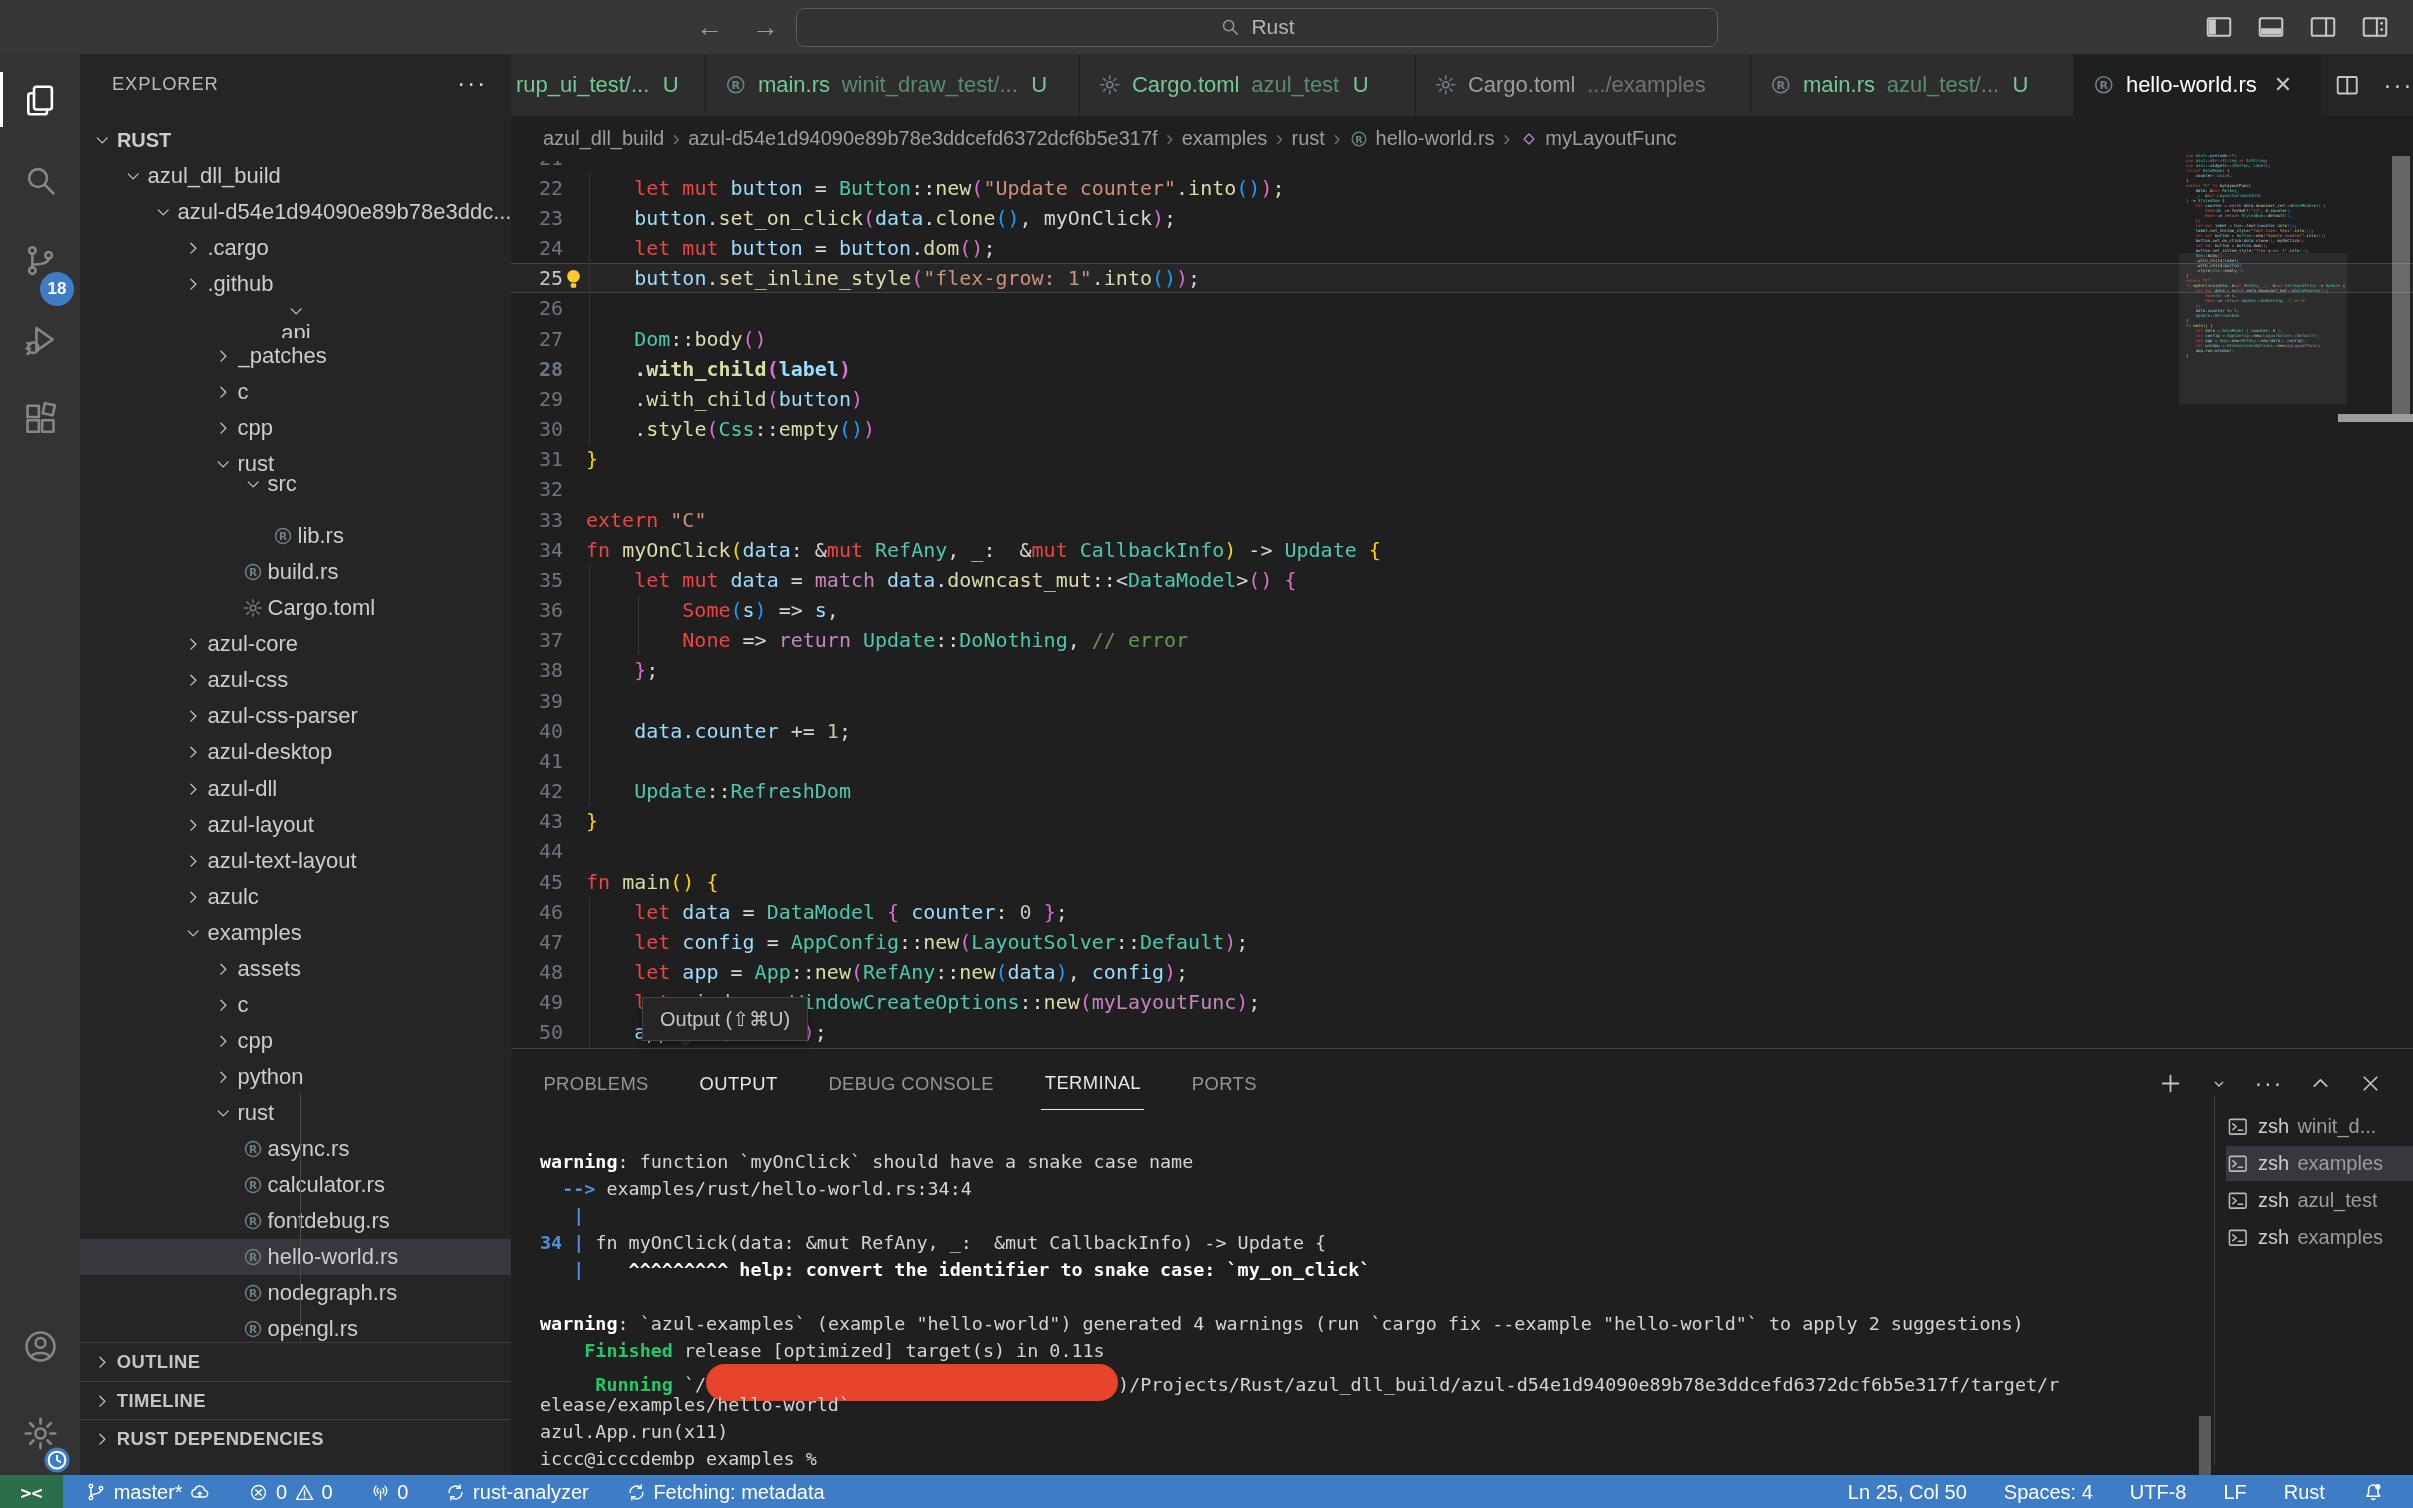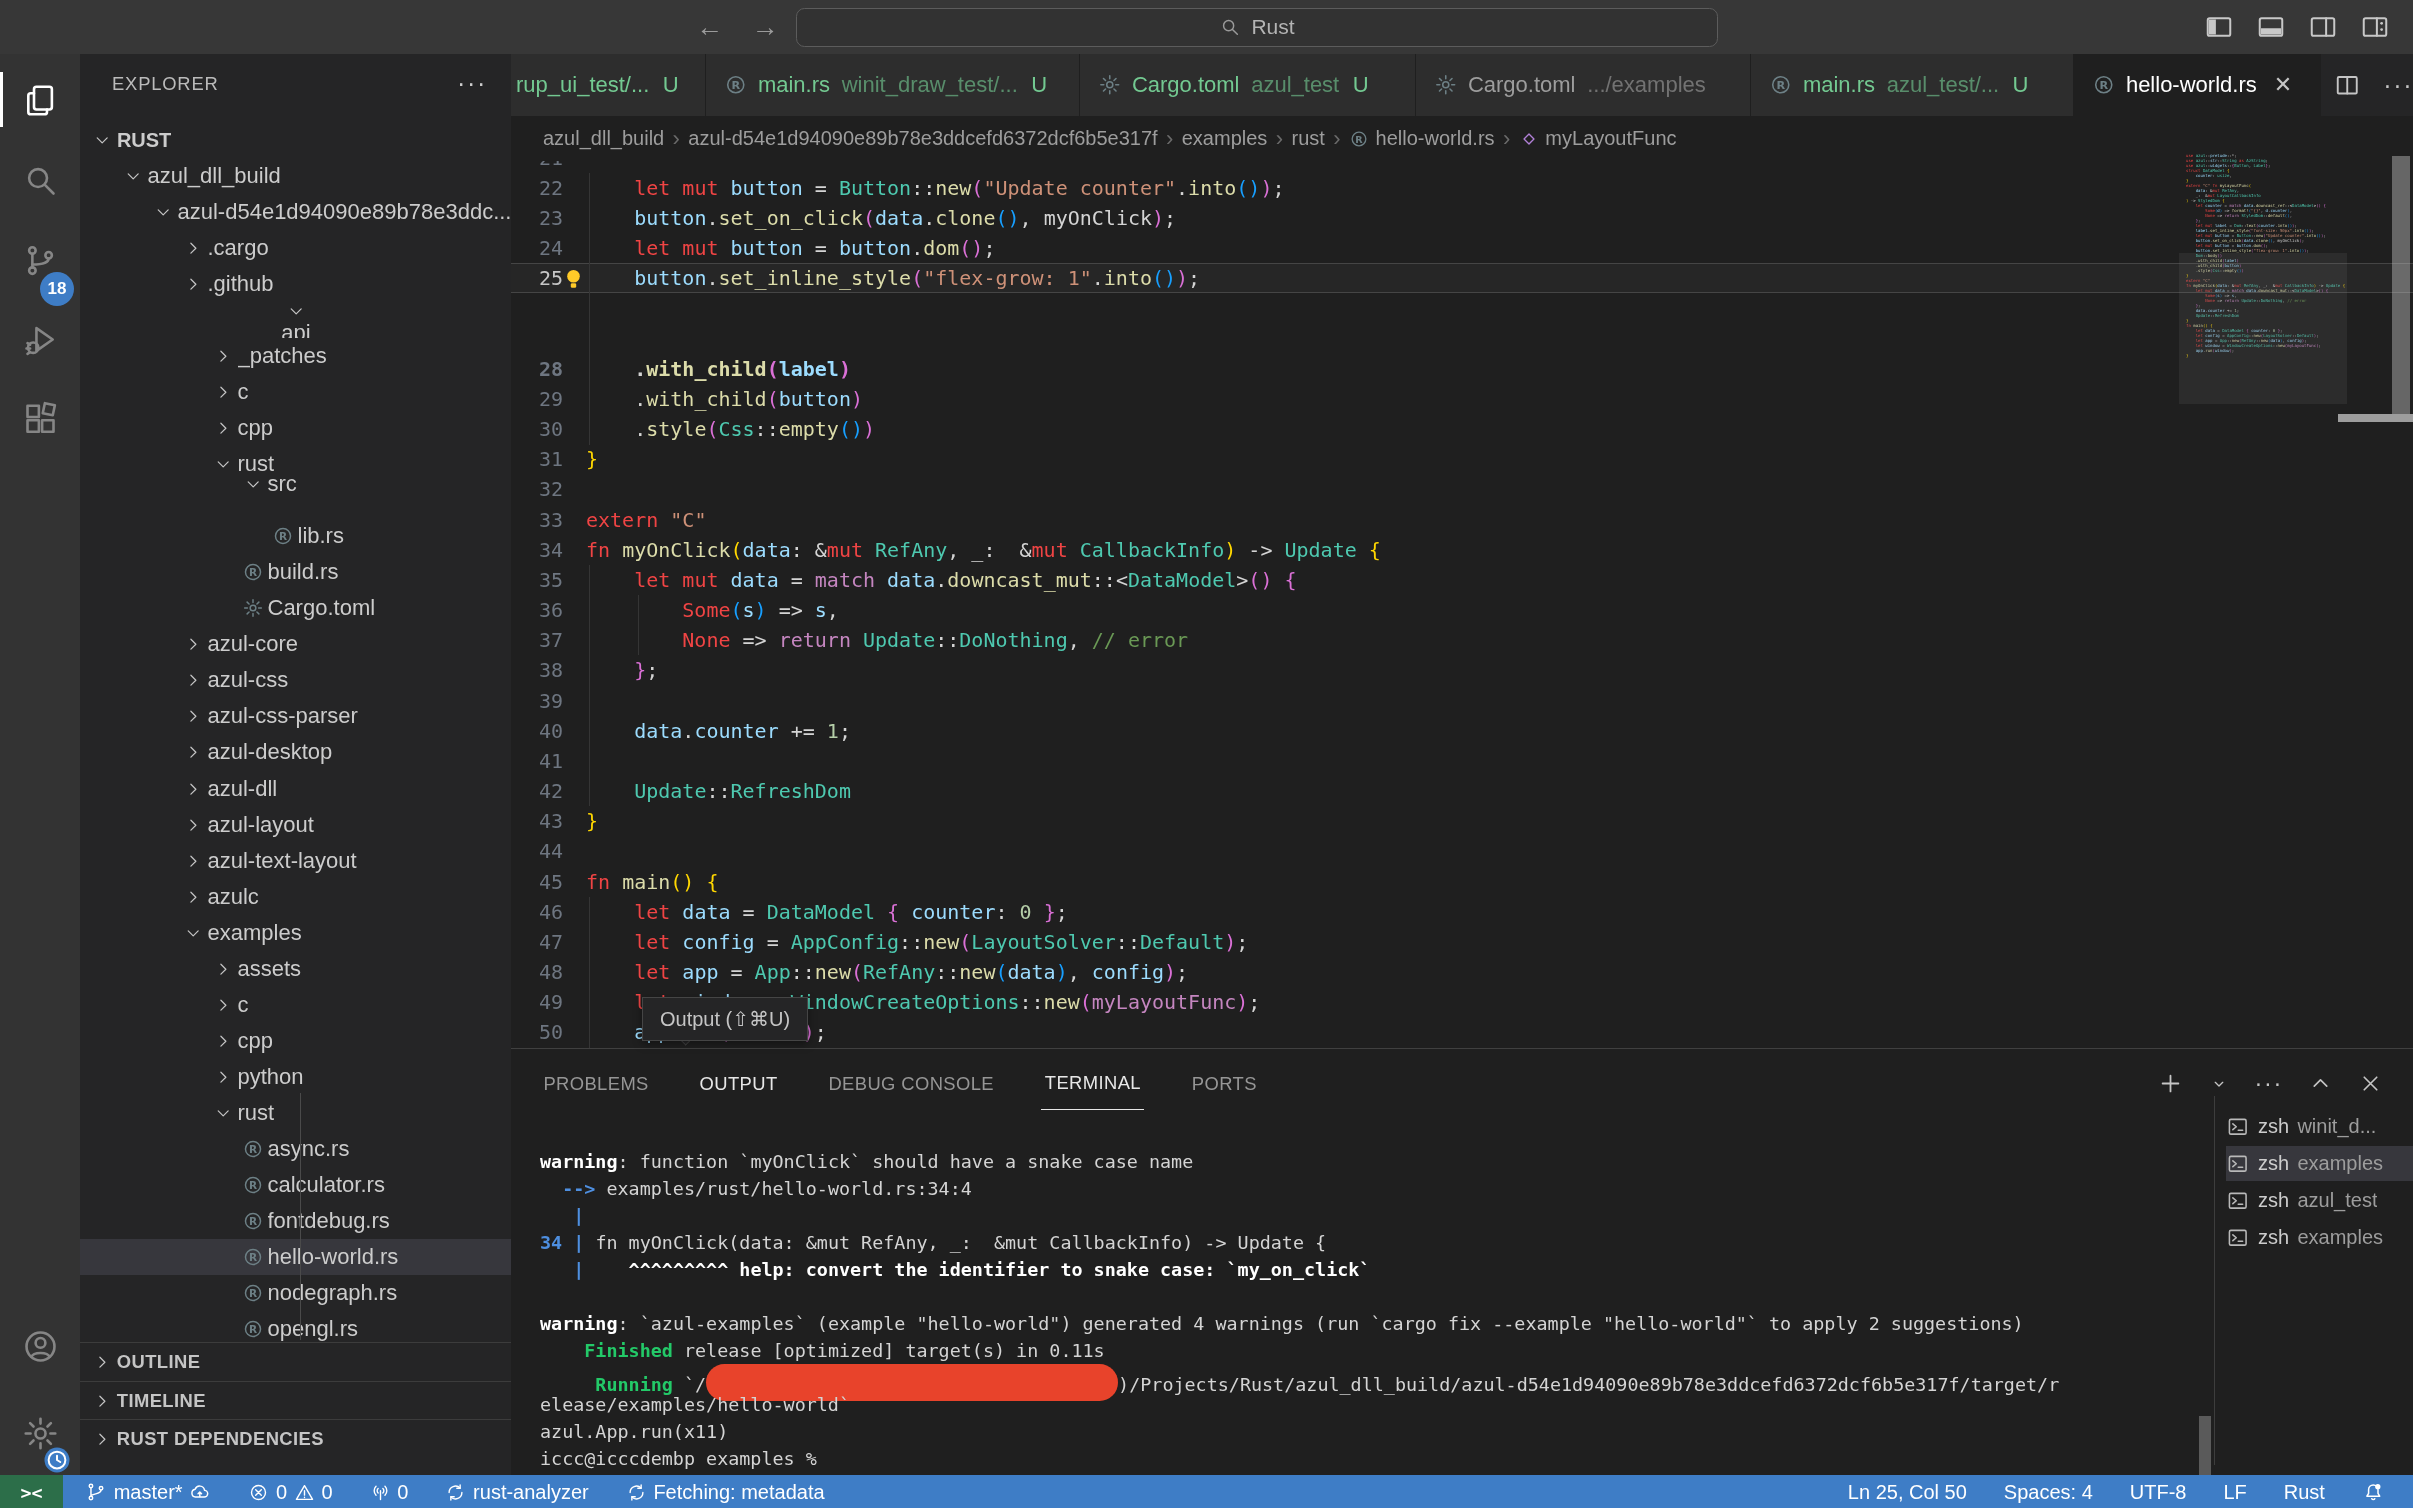--- a/index.html
+++ b/index.html
@@ -723,20 +723,28 @@
       <span class="code-text"><span class="tk-p">    </span><span class="tk-v">button</span><span class="tk-p">.</span><span class="tk-f">set_on_click</span><span class="tk-b2">(</span><span class="tk-v">data</span><span class="tk-p">.</span><span class="tk-f">clone</span><span class="tk-b3">()</span><span class="tk-p">, myOnClick</span><span class="tk-b2">)</span><span class="tk-p">;</span></span>
     </div>
     <div class="code-row" style="top: 72px;">
       <span class="gutter-num">24</span>
       <span class="code-text"><span class="tk-p">    </span><span class="tk-k">let</span><span class="tk-p"> </span><span class="tk-k">mut</span><span class="tk-p"> </span><span class="tk-v">button</span><span class="tk-p"> = </span><span class="tk-v">button</span><span class="tk-p">.</span><span class="tk-f">dom</span><span class="tk-b2">()</span><span class="tk-p">;</span></span>
     </div>
     <div class="code-row" style="top: 102px;">
       <span class="gutter-num cur">25</span>
       <span class="code-text"><span class="tk-p">    </span><span class="tk-v">button</span><span class="tk-p">.</span><span class="tk-f">set_inline_style</span><span class="tk-b2">(</span><span class="tk-s">"flex-grow: 1"</span><span class="tk-p">.</span><span class="tk-f">into</span><span class="tk-b3">()</span><span class="tk-b2">)</span><span class="tk-p">;</span></span>
     </div>
+    <div class="code-row" style="top: 132px;">
+      <span class="gutter-num">26</span>
+      <span class="code-text"></span>
+    </div>
+    <div class="code-row" style="top: 163px;">
+      <span class="gutter-num">27</span>
+      <span class="code-text"><span class="tk-p">    </span><span class="tk-t">Dom</span><span class="tk-p">::</span><span class="tk-f">body</span><span class="tk-b2">()</span></span>
+    </div>
     <div class="code-row" style="top: 193px; font-weight: bold;">
       <span class="gutter-num">28</span>
       <span class="code-text"><span class="tk-p">    .</span><span class="tk-f">with_child</span><span class="tk-b2">(</span><span class="tk-v">label</span><span class="tk-b2">)</span></span>
     </div>
     <div class="code-row" style="top: 223px;">
       <span class="gutter-num">29</span>
       <span class="code-text"><span class="tk-p">    .</span><span class="tk-f">with_child</span><span class="tk-b2">(</span><span class="tk-v">button</span><span class="tk-b2">)</span></span>
     </div>
     <div class="code-row" style="top: 253px;">
       <span class="gutter-num">30</span>

